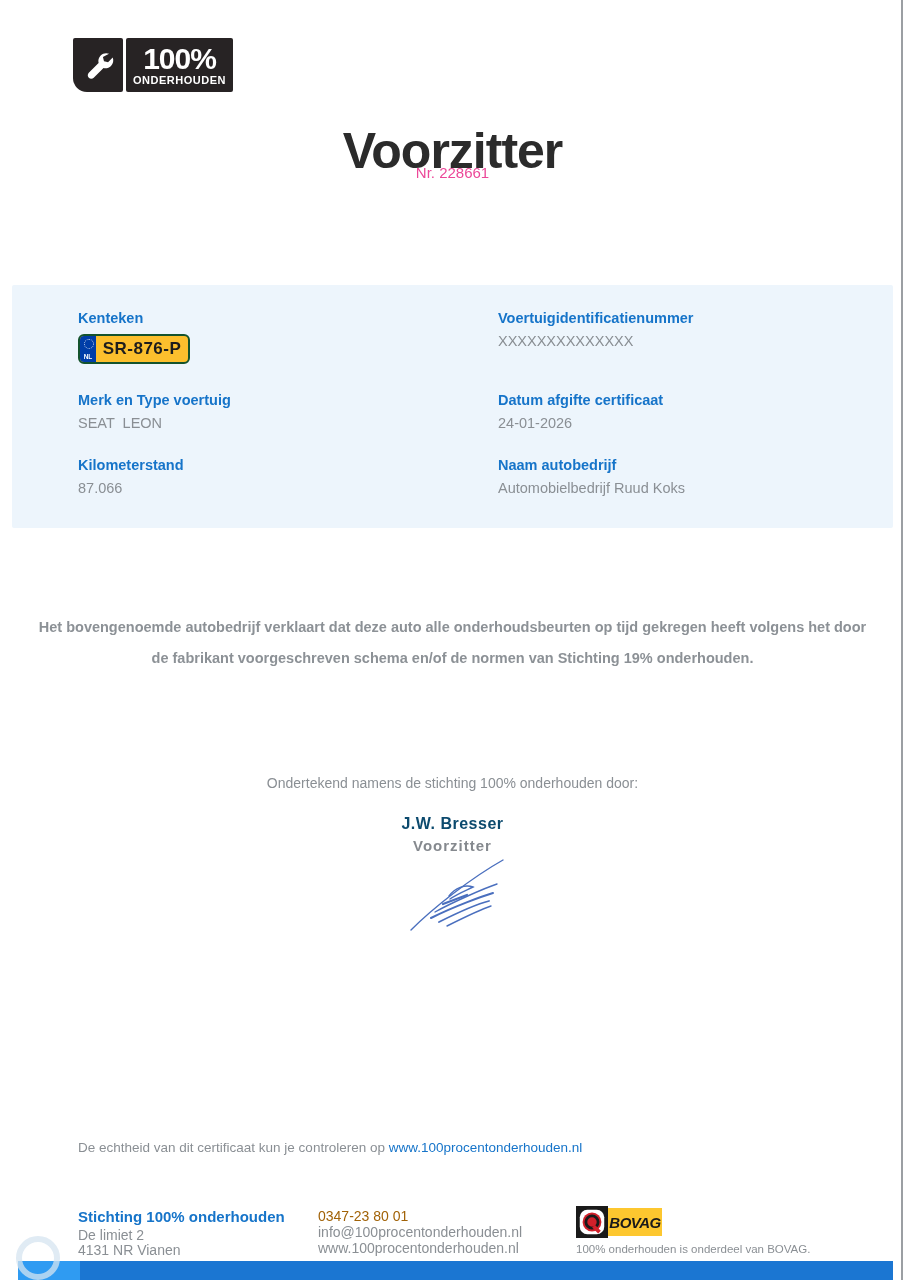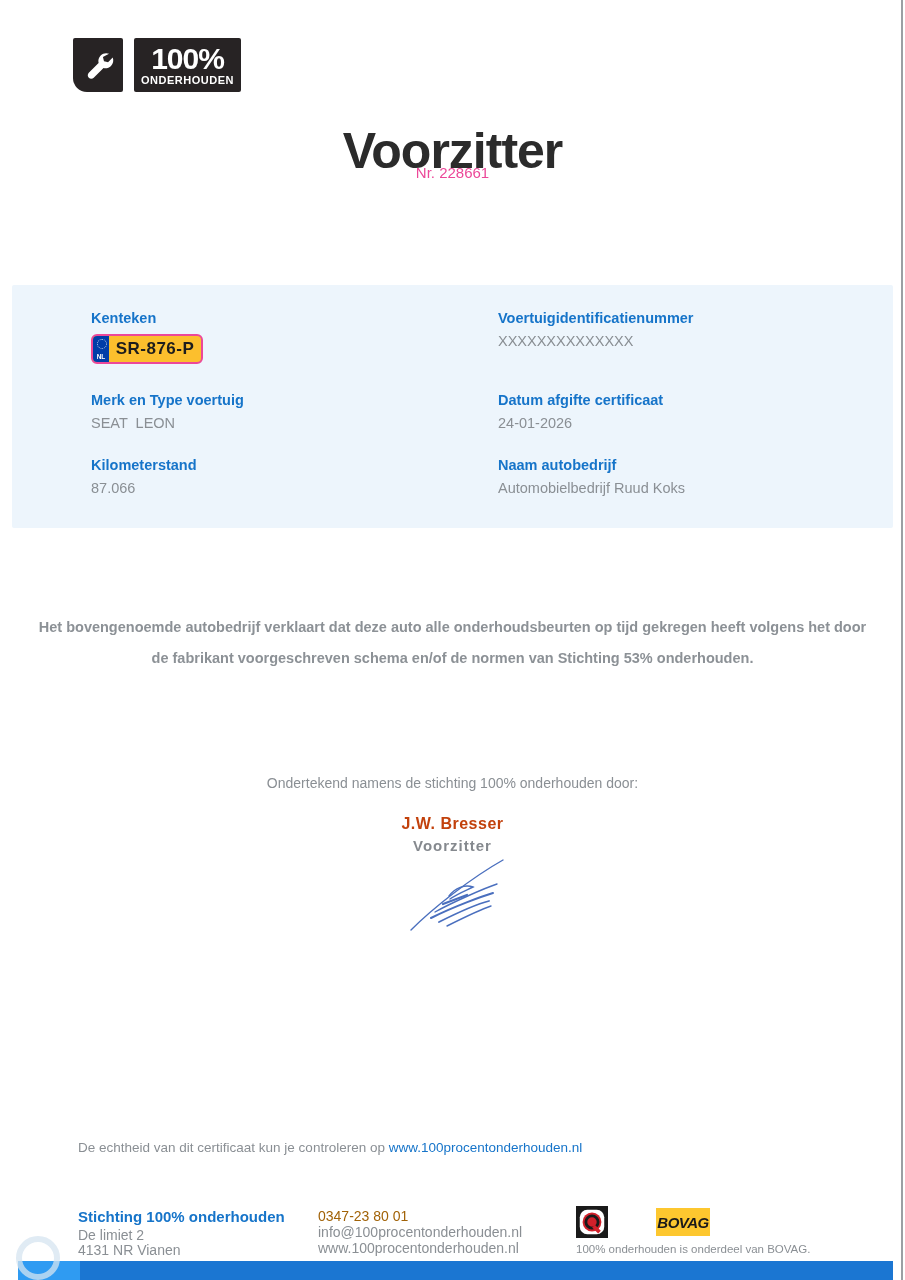--- a/index.html
+++ b/index.html
@@ -3,80 +3,80 @@
 <meta charset="utf-8">
 <style>
   html,body{margin:0;padding:0;background:#fff;}
   .page{
     position:relative;width:905px;height:1280px;background:#fff;overflow:hidden;
     font-family:"Liberation Sans","DejaVu Sans",sans-serif;color:#333;
   }
   .edge-right{position:absolute;left:901px;top:0;width:2px;height:1280px;background:#9b9fa3;}
 
   
-  .logo{position:absolute;left:73px;top:38px;display:flex;gap:11px;height:54px;}
+  .logo{position:absolute;left:73px;top:38px;display:flex;gap:3px;height:54px;}
   .logo-wrench{width:50px;height:54px;background:var(--c-logo_dark,#272324);border-radius:2px 2px 2px 14px;
     display:flex;align-items:center;justify-content:center;}
   .logo-box{width:107px;height:54px;background:var(--c-logo_dark,#272324);border-radius:2px;
     display:flex;flex-direction:column;align-items:center;justify-content:center;color:#fff;}
   .logo-pct{font-weight:bold;font-size:30px;line-height:30px;letter-spacing:-1px;}
   .logo-name{font-weight:bold;font-size:11px;letter-spacing:.5px;line-height:13px;}
 
   
   .title{position:absolute;left:0;top:122px;width:100%;text-align:center;
     font-size:50px;font-weight:bold;color:#2b2b2b;letter-spacing:-1px;}
   .cert-nr{position:absolute;left:0;top:164px;width:100%;text-align:center;
     font-size:15px;color:#ec4899;}
 
   
   .panel{position:absolute;left:12px;top:285px;width:881px;height:243px;
     background:var(--c-panel_bg,#edf5fc);border-radius:2px;}
-  .row{position:absolute;left:79px;width:390px;}
+  .row{position:absolute;left:66px;width:390px;}
   .row.rcol{left:486px;}
   .r1{top:25px}.r2{top:107px}.r3{top:172px}
   .lbl{font-weight:bold;font-size:14.5px;color:var(--c-accent,#1674c9);}
   .val{margin-top:7px;font-size:14.5px;color:var(--c-text_gray,#8a8f94);white-space:pre-wrap;}
 
   
   .plate{margin-top:8px;width:112px;height:30px;background:var(--c-plate_yellow,#fcbf2d);
-    border:2px solid #ec4899;border-radius:6px;display:flex;overflow:hidden;box-sizing:border-box;}
+    border:2px solid #14532d;border-radius:6px;display:flex;overflow:hidden;box-sizing:border-box;}
   .plate-strip{width:16px;background:var(--c-plate_strip,#003da8);position:relative;}
   .plate-stars{position:absolute;top:3px;left:4px;width:8px;height:8px;border-radius:50%;
     border:1px dotted rgba(255,255,255,.75);}
   .plate-cc{position:absolute;bottom:2px;left:0;width:100%;text-align:center;
     color:#fff;font-size:6.5px;font-weight:bold;}
   .plate-num{flex:1;display:flex;align-items:center;justify-content:center;
     font-weight:bold;font-size:17px;color:#1d1d1d;letter-spacing:.5px;}
 
   
   .statement{position:absolute;left:30px;top:612px;width:845px;text-align:center;
     font-size:14.5px;font-weight:bold;color:#8c9196;line-height:31px;}
 
   
   .sig-intro{position:absolute;left:0;top:775px;width:100%;text-align:center;
     font-size:14px;color:#8a8f94;}
   .sig-name{position:absolute;left:0;top:815px;width:100%;text-align:center;
-    font-size:16px;font-weight:bold;color:#c2410c;letter-spacing:.5px;}
+    font-size:16px;font-weight:bold;color:#0c4a6e;letter-spacing:.5px;}
   .sig-role{position:absolute;left:0;top:837px;width:100%;text-align:center;
     font-size:15px;font-weight:bold;color:#85898e;letter-spacing:1px;}
   .sig-img{position:absolute;left:405px;top:856px;}
 
   
   .verify{position:absolute;left:78px;top:1140px;font-size:13.5px;color:#8a8f94;}
   .verify a{color:var(--c-accent,#1674c9);text-decoration:none;}
 
   
   .f-org{position:absolute;left:78px;top:1208px;font-size:15px;font-weight:bold;color:var(--c-accent,#1674c9);}
   .f-addr1{position:absolute;left:78px;top:1227px;font-size:14px;color:#8a8f94;}
   .f-addr2{position:absolute;left:78px;top:1242px;font-size:14px;color:#8a8f94;text-align:center;}
   .f-phone{position:absolute;left:318px;top:1208px;font-size:14px;color:#a16207;}
   .f-email{position:absolute;left:318px;top:1224px;font-size:14px;color:#8a8f94;}
   .f-site{position:absolute;left:318px;top:1240px;font-size:14px;color:#8a8f94;}
 
-  .bovag{position:absolute;left:576px;top:1206px;display:flex;height:32px;gap:48px;}
+  .bovag{position:absolute;left:576px;top:1206px;display:flex;height:32px;}
   .bovag-word{width:54px;height:28px;margin-top:2px;background:var(--c-bovag_yellow,#fdc72f);
     display:flex;align-items:center;justify-content:center;
     font-weight:bold;font-style:italic;font-size:15px;color:#1a1a1a;letter-spacing:-.5px;}
   .bovag-caption{position:absolute;left:576px;top:1243px;font-size:11.5px;color:#8a8f94;}
 
   
   .bar{position:absolute;left:18px;top:1261px;width:875px;height:19px;
     background:var(--c-bar,#1b76d2);z-index:1;}
   .bar-light{position:absolute;left:0;top:0;width:62px;height:19px;background:var(--c-bar_light,#2f9bf2);}
   .ring{position:absolute;left:16px;top:1236px;width:44px;height:44px;border-radius:50%;
@@ -134,21 +134,21 @@
       <div class="lbl">Datum afgifte certificaat</div>
       <div class="val">24-01-2026</div>
     </div>
 
     <div class="row rcol r3">
       <div class="lbl">Naam autobedrijf</div>
       <div class="val">Automobielbedrijf Ruud Koks</div>
     </div>
   </div>
 
-  <div class="statement">Het bovengenoemde autobedrijf verklaart dat deze auto alle onderhoudsbeurten op tijd gekregen heeft volgens het door de fabrikant voorgeschreven schema en/of de normen van Stichting 53% onderhouden.</div>
+  <div class="statement">Het bovengenoemde autobedrijf verklaart dat deze auto alle onderhoudsbeurten op tijd gekregen heeft volgens het door de fabrikant voorgeschreven schema en/of de normen van Stichting 19% onderhouden.</div>
 
   <div class="sig-intro">Ondertekend namens de stichting 100% onderhouden door:</div>
   <div class="sig-name">J.W. Bresser</div>
   <div class="sig-role">Voorzitter</div>
   <div class="sig-img">
     <svg width="105" height="78" viewBox="0 0 105 78" aria-hidden="true">
       <g fill="none" stroke="#4a6fbe" stroke-width="1.4" stroke-linecap="round">
         <path d="M6 74 C 28 52, 66 22, 98 4"></path>
         <path d="M30 56 C 48 46, 80 32, 92 28"></path>
         <path d="M26 62 C 50 50, 78 40, 88 37" stroke-width="2"></path>

